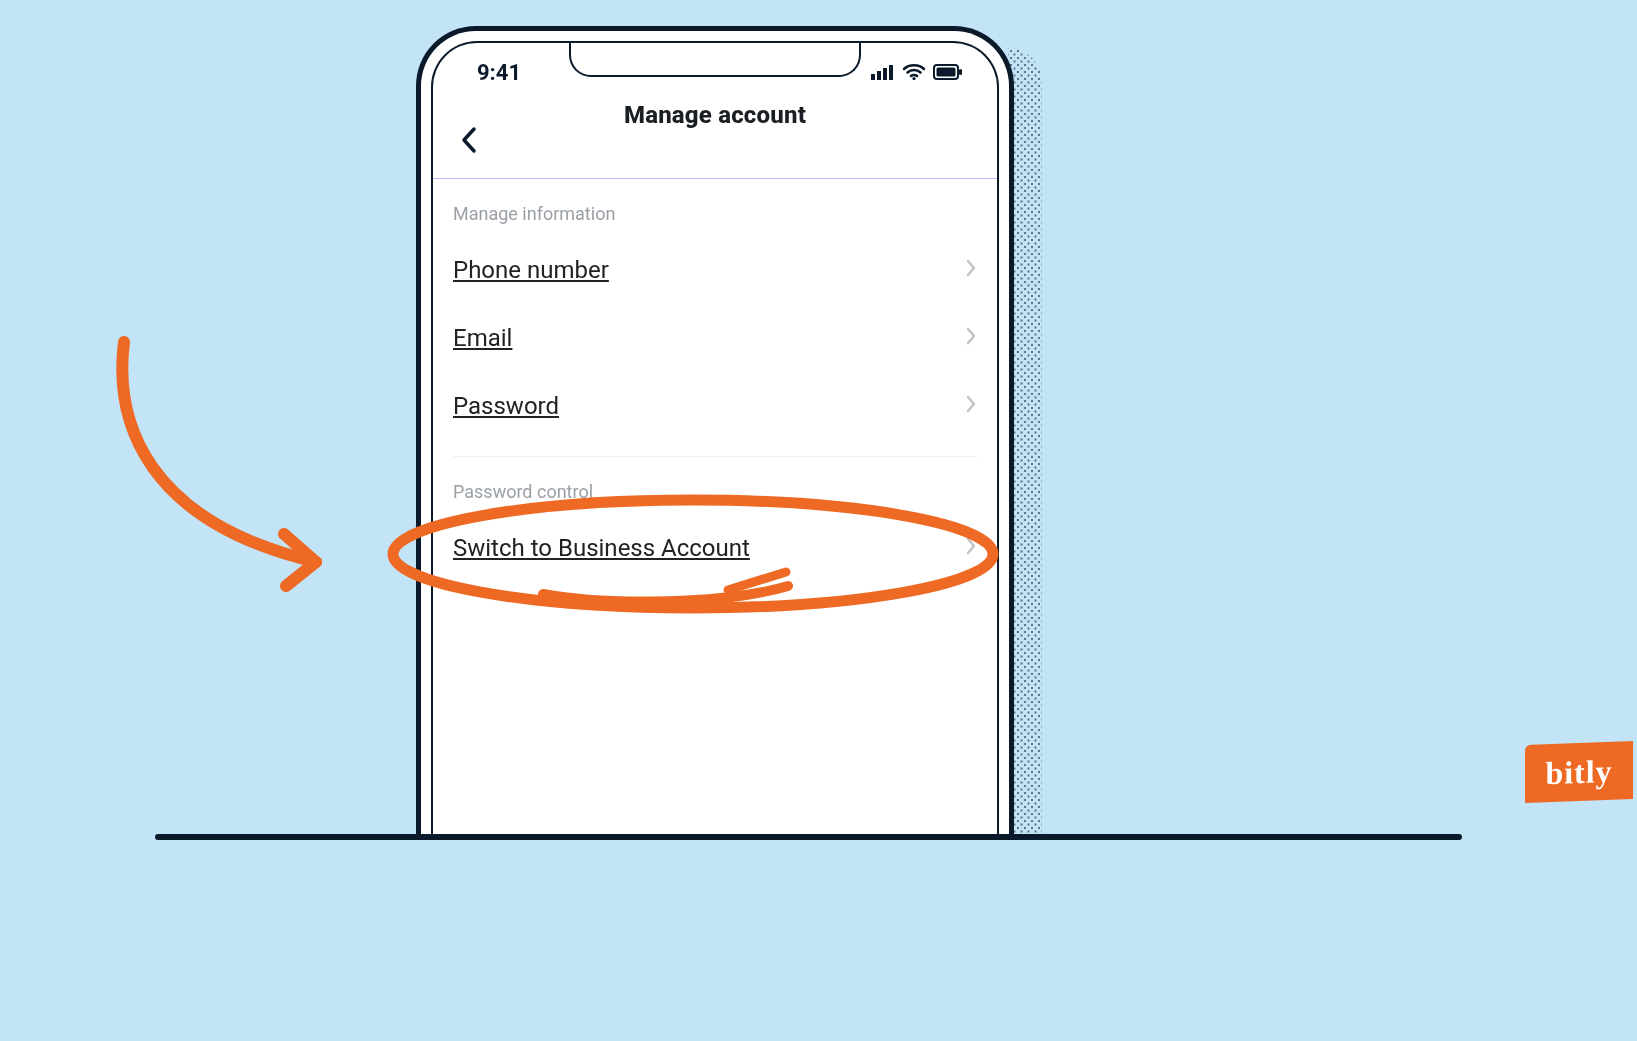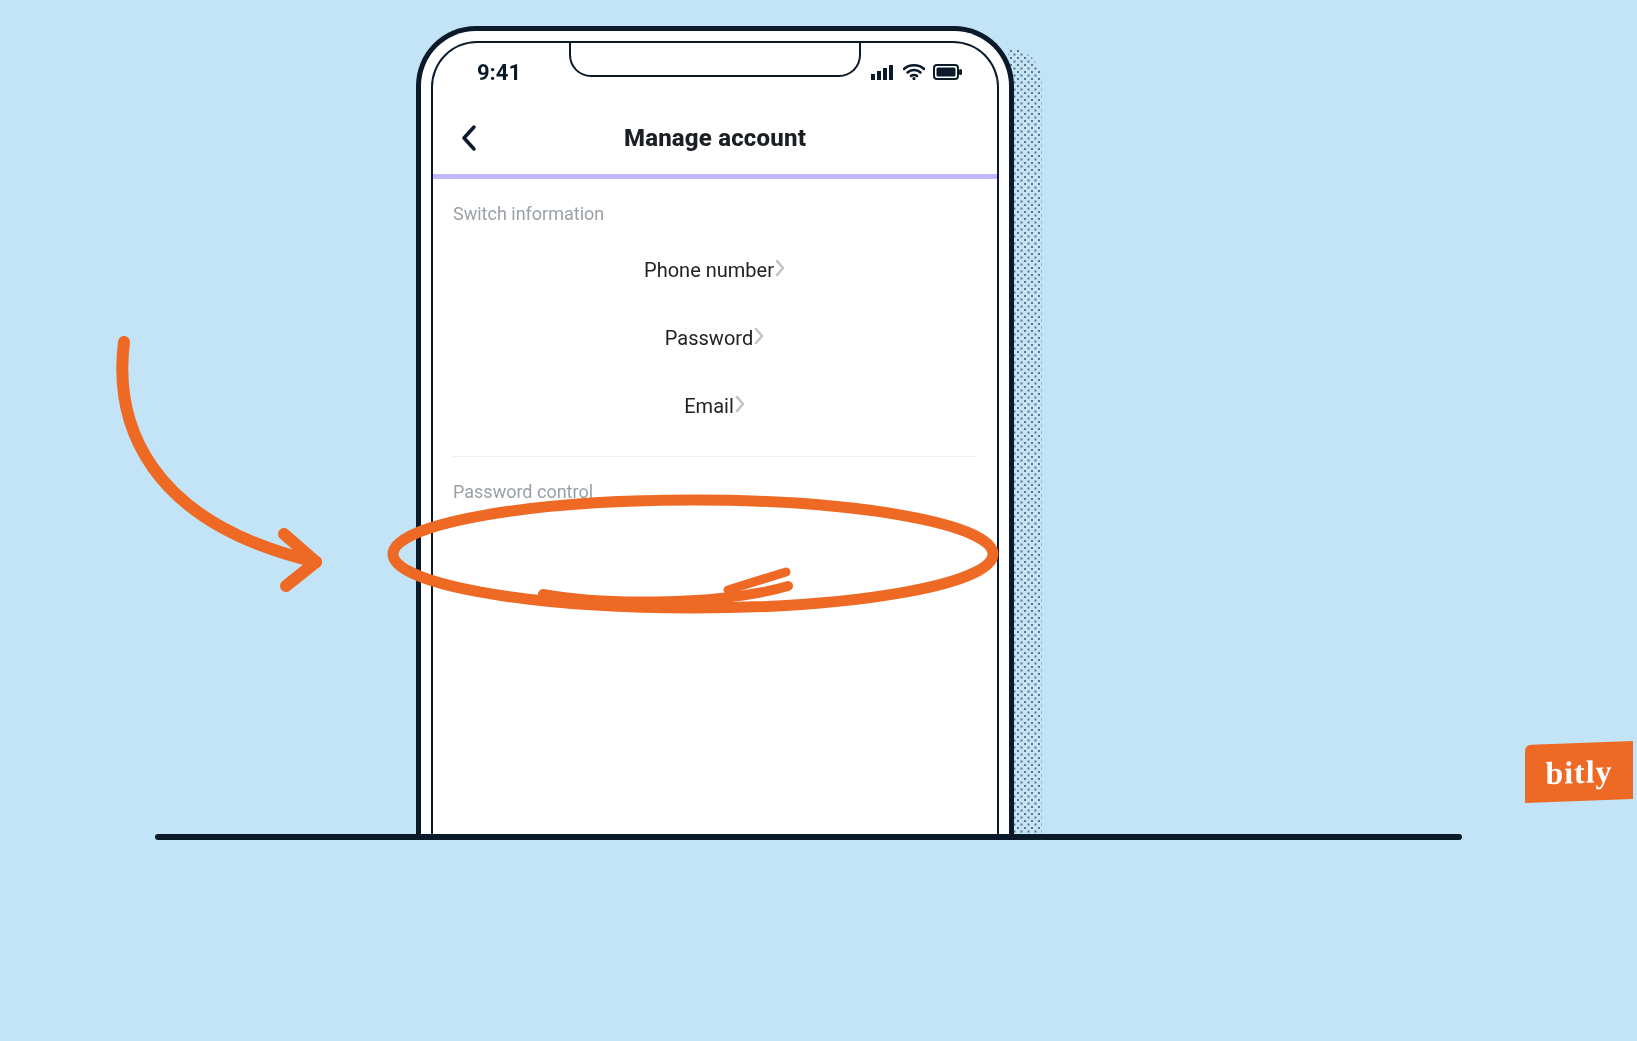--- a/index.html
+++ b/index.html
@@ -94,23 +94,22 @@
   .status-right { display: flex; align-items: center; gap: 8px; }
 
   .screen {
     position: absolute;
     top: 58px; left: 0; right: 0; bottom: 0;
     display: flex;
     flex-direction: column;
   }
   .nav {
     display: flex;
-    align-items: center;
     height: 78px;
-    border-bottom: 5px solid #c4b5fd;
+    border-bottom: 1px solid #c4b5fd;
     position: relative;
   }
   .nav .back {
     position: absolute;
     left: 14px;
     top: 50%;
     transform: translateY(-50%);
     width: 44px; height: 44px;
     display: flex; align-items: center; justify-content: center;
   }
@@ -125,24 +124,25 @@
 
   .content { padding: 0 20px; }
   .section-label {
     color: #9aa0a6;
     font-size: 18px;
     padding: 24px 0 12px 0;
   }
   .row {
     display: flex;
     align-items: center;
-    justify-content: center;
+    justify-content: space-between;
     height: 68px;
     color: #222;
-    font-size: 20px;
+    font-size: 24px;
+    text-decoration: underline;
   }
   .chev { color: #c0c4c8; }
   .divider { height: 1px; background: #eceff3; margin: 16px 0 0 0; }
 
   
   .annot {
     position: absolute;
     pointer-events: none;
   }
   .annot path, .annot ellipse, .annot line { stroke: #ee6a24; fill: none; }
@@ -206,53 +206,61 @@
           <div class="back">
             <svg width="18" height="28" viewBox="0 0 18 28">
               <path d="M14 3 L4 14 L14 25" stroke="#0a1a2a" stroke-width="3.5" fill="none" stroke-linecap="round" stroke-linejoin="round"></path>
             </svg>
           </div>
           <div class="title">Manage account</div>
         </div>
 
         <div class="content">
 
-          <div class="section-label">Switch information</div>
+          <div class="section-label">Manage information</div>
 
           <div class="row">
             <span>Phone number</span>
             <span class="chev">
               <svg width="12" height="20" viewBox="0 0 12 20">
                   <path d="M3 3 L9 10 L3 17" stroke="#c0c4c8" stroke-width="2.5" fill="none" stroke-linecap="round" stroke-linejoin="round"></path>
                 </svg>
             </span>
           </div>
 
           <div class="row">
+            <span>Email</span>
+            <span class="chev">
+              <svg width="12" height="20" viewBox="0 0 12 20">
+                  <path d="M3 3 L9 10 L3 17" stroke="#c0c4c8" stroke-width="2.5" fill="none" stroke-linecap="round" stroke-linejoin="round"></path>
+                </svg>
+            </span>
+          </div>
+
+          <div class="row">
             <span>Password</span>
             <span class="chev">
               <svg width="12" height="20" viewBox="0 0 12 20">
                   <path d="M3 3 L9 10 L3 17" stroke="#c0c4c8" stroke-width="2.5" fill="none" stroke-linecap="round" stroke-linejoin="round"></path>
                 </svg>
             </span>
           </div>
 
-          <div class="row">
-            <span>Email</span>
-            <span class="chev">
-              <svg width="12" height="20" viewBox="0 0 12 20">
-                  <path d="M3 3 L9 10 L3 17" stroke="#c0c4c8" stroke-width="2.5" fill="none" stroke-linecap="round" stroke-linejoin="round"></path>
-                </svg>
-            </span>
-          </div>
-
           <div class="divider"></div>
 
           <div class="section-label">Password control</div>
 
+          <div class="row">
+            <span>Switch to Business Account</span>
+            <span class="chev">
+              <svg width="12" height="20" viewBox="0 0 12 20">
+                  <path d="M3 3 L9 10 L3 17" stroke="#c0c4c8" stroke-width="2.5" fill="none" stroke-linecap="round" stroke-linejoin="round"></path>
+                </svg>
+            </span>
+          </div>
 
 
         </div>
       </div>
     </div>
   </div>
 
   <svg class="annot" style="left:378px; top:486px;" width="630" height="140" viewBox="0 0 630 140">
     <ellipse cx="315" cy="68" rx="300" ry="54" stroke-width="11" stroke-linecap="round"></ellipse>
     <path d="M165 108 C 230 120, 350 118, 410 100" stroke-width="10" stroke-linecap="round"></path>

